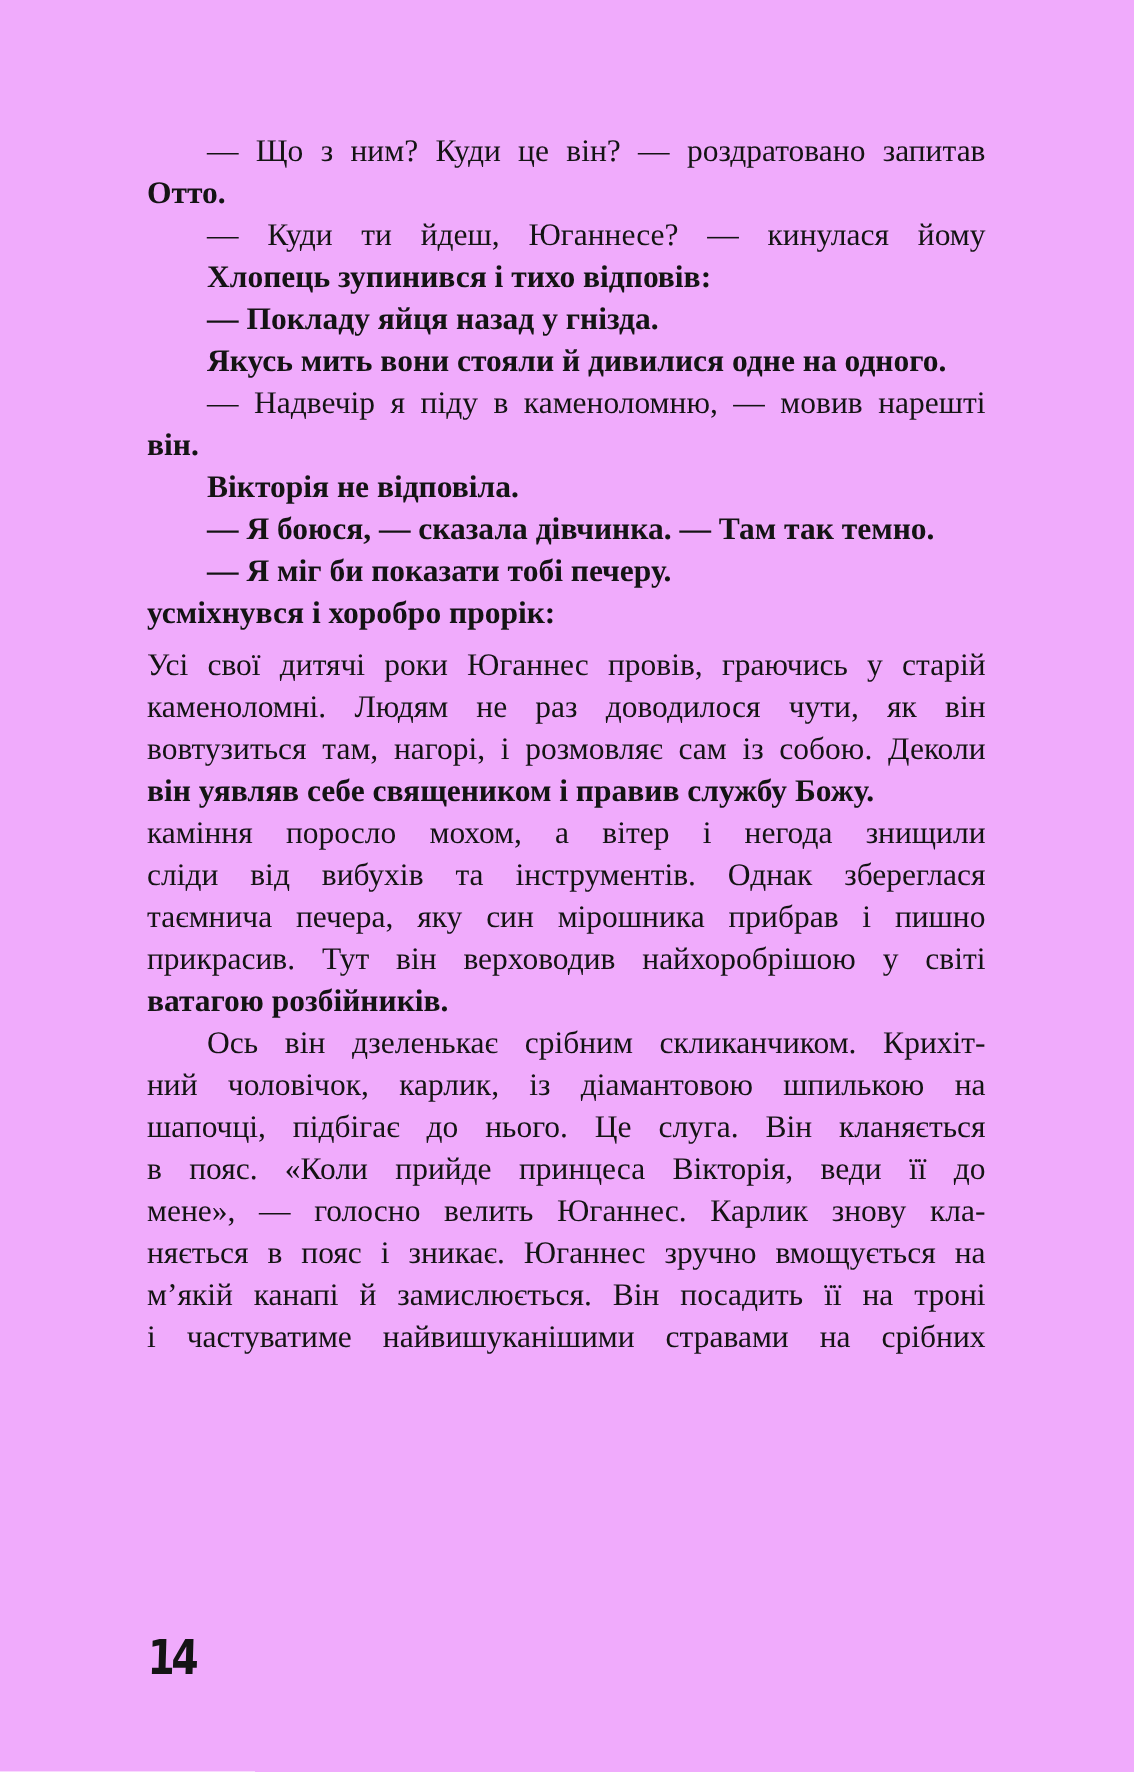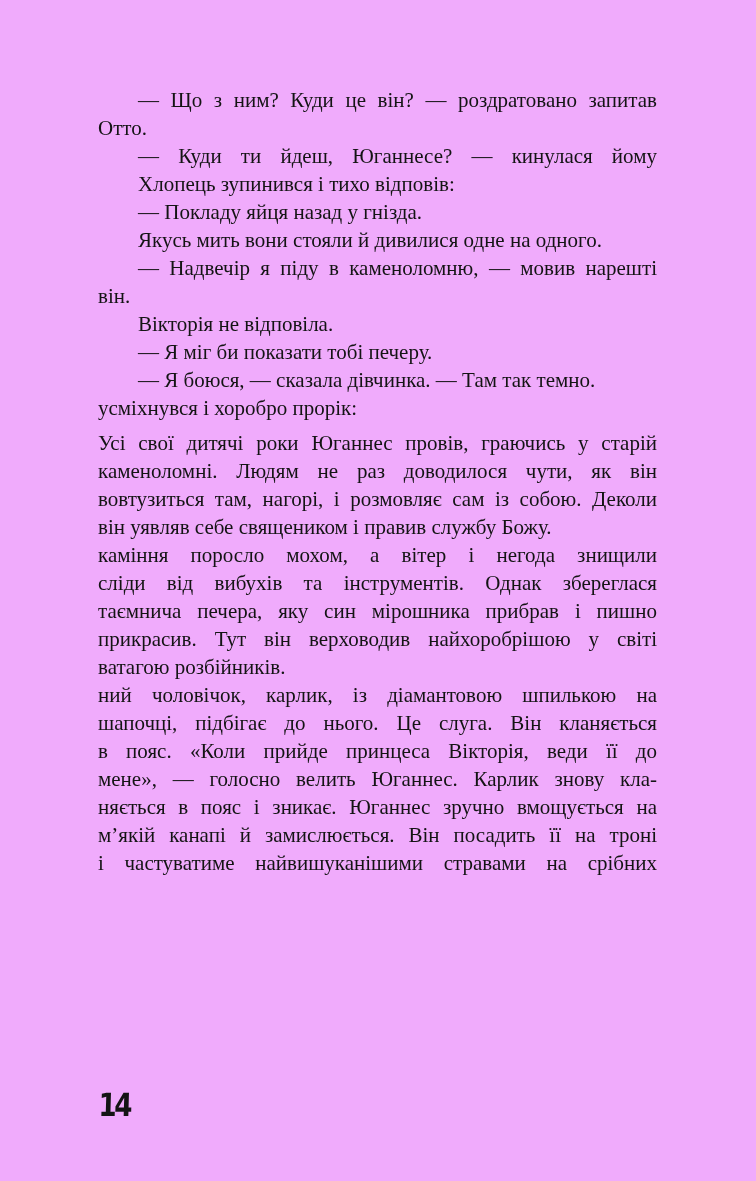--- a/index.html
+++ b/index.html
@@ -31,20 +31,21 @@
   p.para.section-break {
     margin-top: 7px;
   }
   .line {
     display: block;
     text-align: justify;
     text-align-last: justify;
   }
   .line.final {
     text-align-last: left;
+    font-weight: bold;
   }
   .line.indent {
     text-indent: 40px;
   }
   .page-number {
     position: absolute;
     left: 98px;
     top: 1086px;
     font-family: "DejaVu Sans", sans-serif;
     font-weight: bold;
@@ -77,42 +78,43 @@
         <span class="line indent final">Якусь мить вони стояли й дивилися одне на одного.</span>
       </p>
       <p class="para">
         <span class="line indent">— Надвечір я піду в каменоломню, — мовив нарешті</span>
         <span class="line final">він.</span>
       </p>
       <p class="para">
         <span class="line indent final">Вікторія не відповіла.</span>
       </p>
       <p class="para">
-        <span class="line indent final">— Я міг би показати тобі печеру.</span>
+        <span class="line indent final">— Я боюся, — сказала дівчинка. — Там так темно.</span>
       </p>
       <p class="para">
-        <span class="line indent final">— Я боюся, — сказала дівчинка. — Там так темно.</span>
+        <span class="line indent final">— Я міг би показати тобі печеру.</span>
       </p>
       <p class="para">
         <span class="line final">усміхнувся і хоробро прорік:</span>
       </p>
       <p class="para section-break">
         <span class="line">Усі свої дитячі роки Юганнес провів, граючись у старій</span>
         <span class="line">каменоломні. Людям не раз доводилося чути, як він</span>
         <span class="line">вовтузиться там, нагорі, і розмовляє сам із собою. Деколи</span>
         <span class="line final">він уявляв себе священиком і правив службу Божу.</span>
       </p>
       <p class="para">
         <span class="line">каміння поросло мохом, а вітер і негода знищили</span>
         <span class="line">сліди від вибухів та інструментів. Однак збереглася</span>
         <span class="line">таємнича печера, яку син мірошника прибрав і пишно</span>
         <span class="line">прикрасив. Тут він верховодив найхоробрішою у світі</span>
         <span class="line final">ватагою розбійників.</span>
       </p>
       <p class="para">
+        <span class="line indent">Ось він дзеленькає срібним скликанчиком. Крихіт-</span>
         <span class="line">ний чоловічок, карлик, із діамантовою шпилькою на</span>
         <span class="line">шапочці, підбігає до нього. Це слуга. Він кланяється</span>
         <span class="line">в пояс. «Коли прийде принцеса Вікторія, веди її до</span>
         <span class="line">мене», — голосно велить Юганнес. Карлик знову кла-</span>
         <span class="line">няється в пояс і зникає. Юганнес зручно вмощується на</span>
         <span class="line">м’якій канапі й замислюється. Він посадить її на троні</span>
         <span class="line">і частуватиме найвишуканішими стравами на срібних</span>
       </p>
     </div>
   <div class="page-number">14</div>

